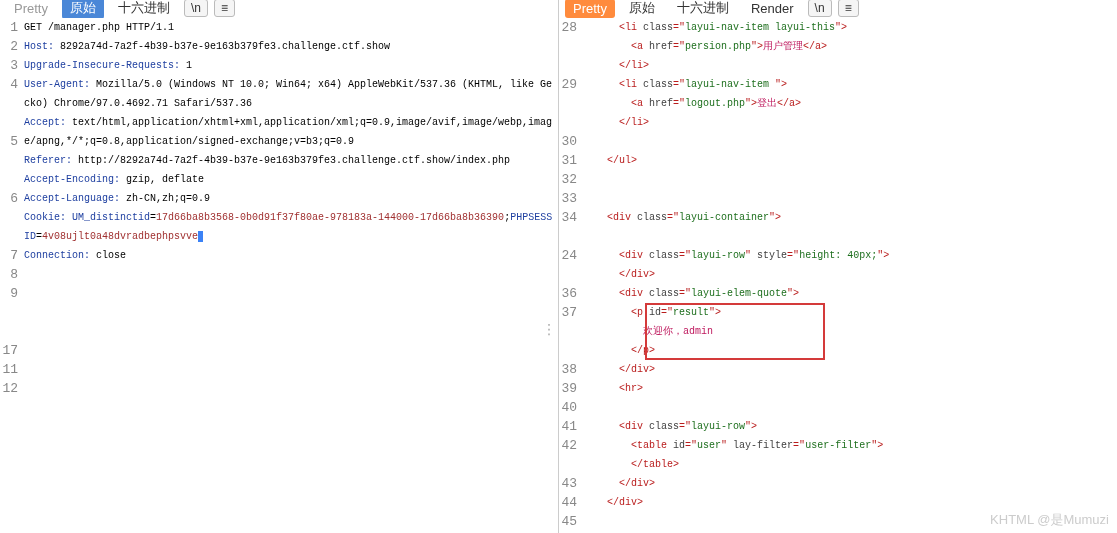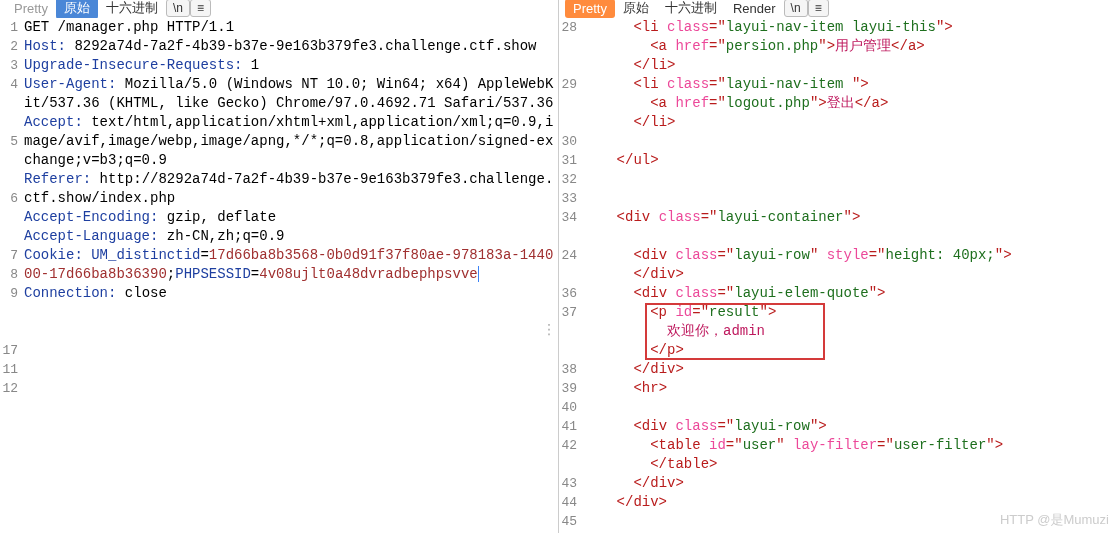--- a/index.html
+++ b/index.html
@@ -19,20 +19,21 @@
 .panel {
   flex: 1;
   display: flex;
   flex-direction: column;
   overflow: hidden;
 }
 .panel-left { border-right: 1px solid #ccc; }
 .toolbar {
   display: flex;
   align-items: center;
+  gap: 6px;
   padding: 2px 6px 4px;
   height: 18px;
   overflow: hidden;
 }
 .tab {
   padding: 2px 8px;
   font-size: 13px;
   color: #333;
   font-family: sans-serif;
 }
@@ -64,36 +65,36 @@
   color: #888;
   background: #fff;
   user-select: none;
   font-size: 13px;
   line-height: 19px;
 }
 .gutter div { height: 19px; }
 .gutter .wrap { height: 19px; }
 .code {
   flex: 1;
-  font-size: 14px;
+  font-size: 10px;
   line-height: 19px;
   white-space: pre-wrap;
   word-break: break-all;
   padding-left: 2px;
 }
 .line { min-height: 19px; }
 .hdr { color: #1e3fa0; }
 .val { color: #000; }
 .red { color: #a03030; }
 .tag { color: #b91c1c; }
-.attr { color: #ec4899; }
+.attr { color: #404040; }
 .strv { color: #1e6f1e; }
 .txt { color: #be185d; }
 .cursor {
-  border-right: 1px solid #3b82f6;
+  border-right: 5px solid #3b82f6;
 }
 .watermark {
   position: absolute;
   right: 8px;
   bottom: 4px;
   color: #ccc;
   font-family: sans-serif;
   font-size: 13px;
   pointer-events: none;
 }
@@ -186,13 +187,13 @@
           <div>43</div>
           <div>44</div>
           <div>45</div>
           <div>46</div>
         </div>
       <div class="code" id="right-code" style="position:relative;"><div class="line">      <span class="tag">&lt;li </span><span class="attr">class</span><span class="tag">="</span><span class="strv">layui-nav-item layui-this</span><span class="tag">"&gt;</span></div><div class="line">        <span class="tag">&lt;a </span><span class="attr">href</span><span class="tag">="</span><span class="strv">persion.php</span><span class="tag">"&gt;</span><span class="txt">用户管理</span><span class="tag">&lt;/a&gt;</span></div><div class="line">      <span class="tag">&lt;/li&gt;</span></div><div class="line">      <span class="tag">&lt;li </span><span class="attr">class</span><span class="tag">="</span><span class="strv">layui-nav-item </span><span class="tag">"&gt;</span></div><div class="line">        <span class="tag">&lt;a </span><span class="attr">href</span><span class="tag">="</span><span class="strv">logout.php</span><span class="tag">"&gt;</span><span class="txt">登出</span><span class="tag">&lt;/a&gt;</span></div><div class="line">      <span class="tag">&lt;/li&gt;</span></div><div class="line"></div><div class="line">    <span class="tag">&lt;/ul&gt;</span></div><div class="line"></div><div class="line"></div><div class="line">    <span class="tag">&lt;div </span><span class="attr">class</span><span class="tag">="</span><span class="strv">layui-container</span><span class="tag">"&gt;</span></div><div class="line"></div><div class="line">      <span class="tag">&lt;div </span><span class="attr">class</span><span class="tag">="</span><span class="strv">layui-row</span><span class="tag">" </span><span class="attr">style</span><span class="tag">="</span><span class="strv">height: 40px;</span><span class="tag">"&gt;</span></div><div class="line">      <span class="tag">&lt;/div&gt;</span></div><div class="line">      <span class="tag">&lt;div </span><span class="attr">class</span><span class="tag">="</span><span class="strv">layui-elem-quote</span><span class="tag">"&gt;</span></div><div style="position: relative;"><div class="line">        <span class="tag">&lt;p </span><span class="attr">id</span><span class="tag">="</span><span class="strv">result</span><span class="tag">"&gt;</span></div><div class="line">          <span class="txt">欢迎你，admin</span></div><div class="line">        <span class="tag">&lt;/p&gt;</span></div><div style="position: absolute; left: 62px; top: 0px; width: 180px; height: 57px; border: 2px solid rgb(212, 58, 58); pointer-events: none;"></div></div><div class="line">      <span class="tag">&lt;/div&gt;</span></div><div class="line">      <span class="tag">&lt;hr&gt;</span></div><div class="line"></div><div class="line">      <span class="tag">&lt;div </span><span class="attr">class</span><span class="tag">="</span><span class="strv">layui-row</span><span class="tag">"&gt;</span></div><div class="line">        <span class="tag">&lt;table </span><span class="attr">id</span><span class="tag">="</span><span class="strv">user</span><span class="tag">" </span><span class="attr">lay-filter</span><span class="tag">="</span><span class="strv">user-filter</span><span class="tag">"&gt;</span></div><div class="line">        <span class="tag">&lt;/table&gt;</span></div><div class="line">      <span class="tag">&lt;/div&gt;</span></div><div class="line">    <span class="tag">&lt;/div&gt;</span></div><div class="line"></div><div class="line"></div></div>
     </div>
   </div>
 </div>
 
-<div class="watermark">HTTP @是Mumuzi</div>
+<div class="watermark">KHTML @是Mumuzi</div>
 
 </body></html>

